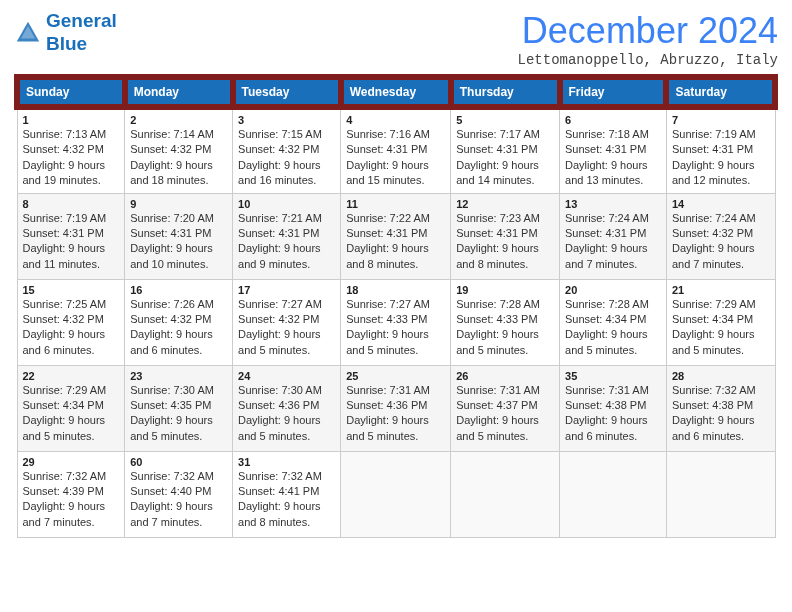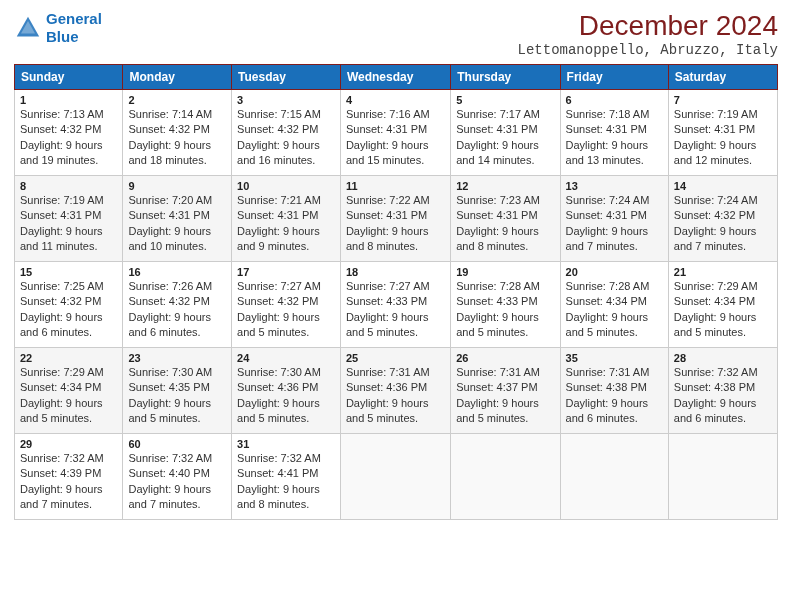--- a/index.html
+++ b/index.html
@@ -21,57 +21,57 @@
       justify-content: space-between;
       align-items: flex-start;
       margin-bottom: 6px;
     }
     .logo {
       display: flex;
       align-items: center;
       gap: 4px;
     }
     .logo-text {
-      font-size: 15px;
+      font-size: 19px;
       font-weight: bold;
       color: #333;
       line-height: 1.2;
     }
     .logo-text span { color: #1a6fba; }
     .logo-icon {
       width: 28px;
       height: 28px;
     }
     .title-block {
       text-align: right;
     }
     .title-block h1 {
-      font-size: 28px;
+      font-size: 36px;
       font-weight: normal;
-      color: #7f1d1d;
+      color: #3b82f6;
       text-align: right;
     }
     .title-block h2 {
       font-size: 14px;
       font-weight: normal;
       color: #444;
       font-family: Liberation Mono, monospace;
     }
     .calendar {
       width: 100%;
       border-collapse: collapse;
     }
     .calendar thead tr th {
       background: #1a6fba;
       color: #fff;
       font-size: 12px;
       font-weight: bold;
       padding: 5px 6px;
       text-align: left;
-      border: 1px solid #7f1d1d;
+      border: 6px solid #7f1d1d;
     }
     .calendar tbody tr td {
       vertical-align: top;
       border: 1px solid #ccc;
       padding: 4px 5px;
       width: 113px;
       font-size: 9.5px;
       color: #333;
       background: #fff;
       height: 86px;

